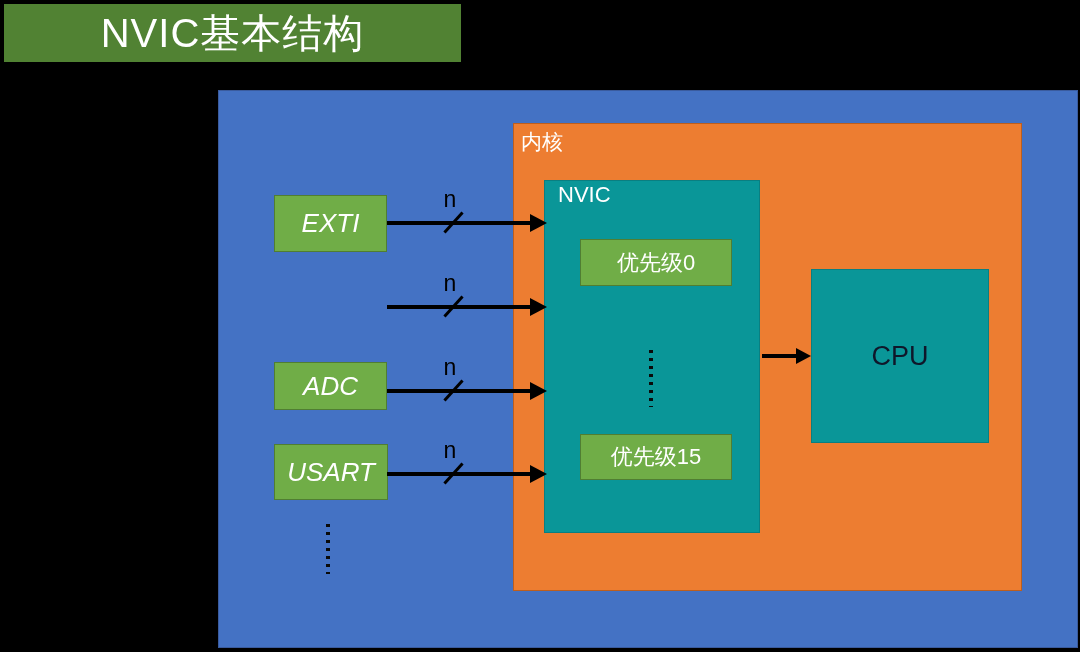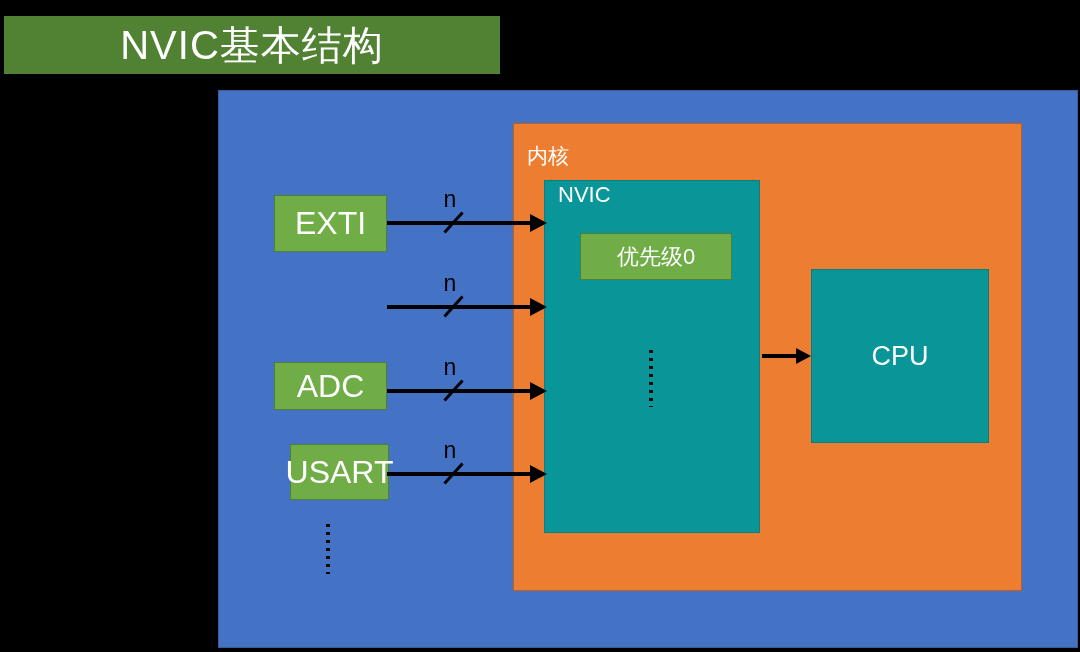--- a/index.html
+++ b/index.html
@@ -12,21 +12,21 @@
     position: relative;
     width: 1080px;
     height: 652px;
     background: #000;
     overflow: hidden;
   }
   .abs { position: absolute; box-sizing: border-box; }
 
   
   .title-box {
-    left: 4px; top: 16px; width: 496px; height: 58px;
+    left: 4px; top: 4px; width: 457px; height: 58px;
     background: #518233;
     color: #fff;
     font-size: 40px;
     display: flex; align-items: center; justify-content: center;
     letter-spacing: 1px;
   }
 
   
   .blue-panel {
     left: 218px; top: 90px; width: 860px; height: 558px;
@@ -41,43 +41,43 @@
   .panel-label {
     color: #fff;
     font-size: 21px;
     white-space: nowrap;
   }
 
   
   .teal-box {
     background: #0A9698;
     border: 1px solid #0A7F81;
-    color: #ffffff;
+    color: #0f172a;
   }
   .nvic-box { left: 544px; top: 180px; width: 216px; height: 353px; }
   .cpu-box {
     left: 811px; top: 269px; width: 178px; height: 174px;
     display: flex; align-items: center; justify-content: center;
     font-size: 27px;
   }
 
   
   .green-box {
     background: #70AD47;
     border: 1px solid #507E32;
     color: #fff;
     display: flex; align-items: center; justify-content: center;
   }
-  .peripheral { font-size: 32px; }
+  .peripheral { font-size: 26px; font-style: italic; }
   .p-exti  { left: 274px; top: 195px; width: 113px; height: 57px; }
   .p-tim   { left: 274px; top: 278px; width: 113px; height: 56px; }
   .p-adc   { left: 274px; top: 362px; width: 113px; height: 48px; }
-  .p-usart { left: 274px; top: 444px; width: 99px; height: 56px; margin-left: 16px; }
+  .p-usart { left: 274px; top: 444px; width: 114px; height: 56px; }
 
-  .priority { font-size: 22px; }
+  .priority { font-size: 22px; margin-top: 6px; }
   .pr-0  { left: 580px; top: 233px; width: 152px; height: 47px; }
   .pr-1  { left: 580px; top: 290px; width: 152px; height: 46px; }
   .pr-15 { left: 580px; top: 428px; width: 152px; height: 46px; }
 
   
   .arrow-line { height: 4px; background: #000; }
   .arrow-head {
     width: 0; height: 0;
     border-top: 9px solid transparent;
     border-bottom: 9px solid transparent;
@@ -114,27 +114,28 @@
 </head>
 <body>
 
 <div id="stage">
 
   <div class="abs title-box">NVIC基本结构</div>
 
   <div class="abs blue-panel"></div>
 
   <div class="abs orange-panel"></div>
-  <div class="abs panel-label" style="left:521px;top:142px;margin-left:6px;">内核</div>
+  <div class="abs panel-label" style="left:521px;top:128px;">内核</div>
 
   <div class="abs teal-box nvic-box"></div>
   <div class="abs panel-label" style="left:558px;top:182px;font-size:22px;">NVIC</div>
 
   <div class="abs green-box priority pr-0">优先级0</div>
   <div class="abs v-ellipsis ell-nvic"></div>
+  <div class="abs green-box priority pr-15">优先级15</div>
 
   <div class="abs teal-box cpu-box">CPU</div>
 
   <div class="abs green-box peripheral p-exti">EXTI</div>
   <div class="abs green-box peripheral p-adc">ADC</div>
   <div class="abs green-box peripheral p-usart">USART</div>
   <div class="abs v-ellipsis ell-left"></div>
 
   <div class="abs arrow-line" style="left:387px;top:221px;width:146px;"></div>
   <div class="abs arrow-head" style="left:530px;top:214px;"></div>

